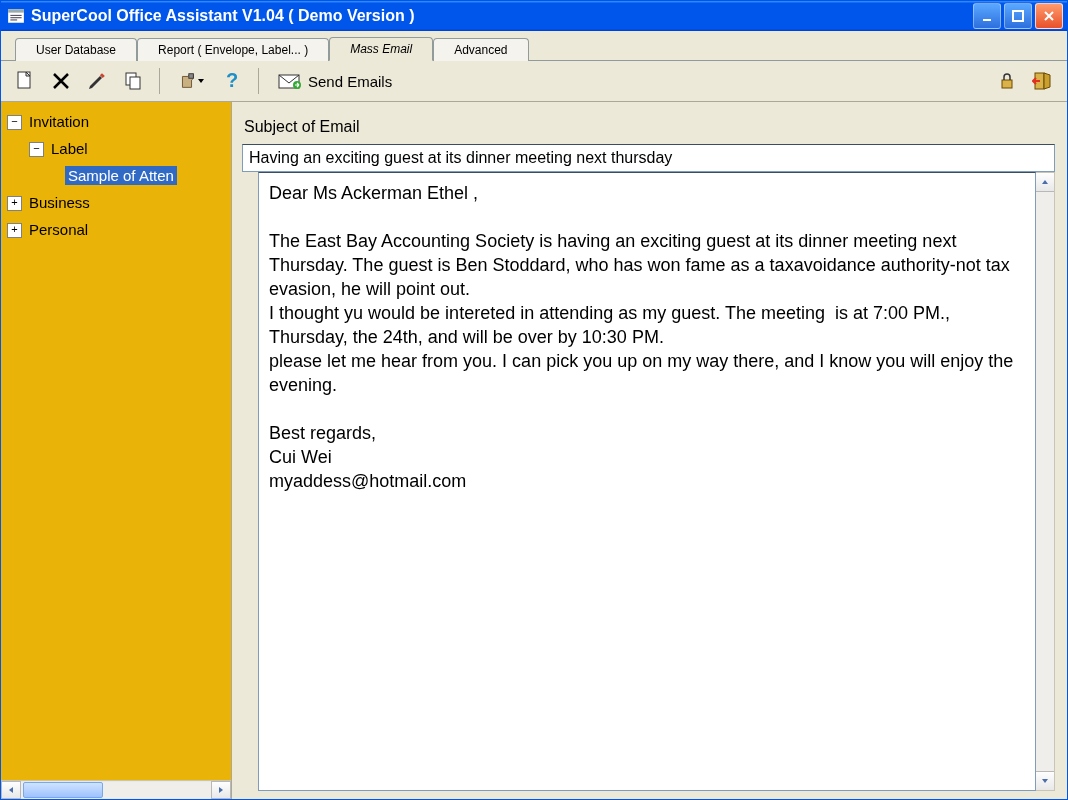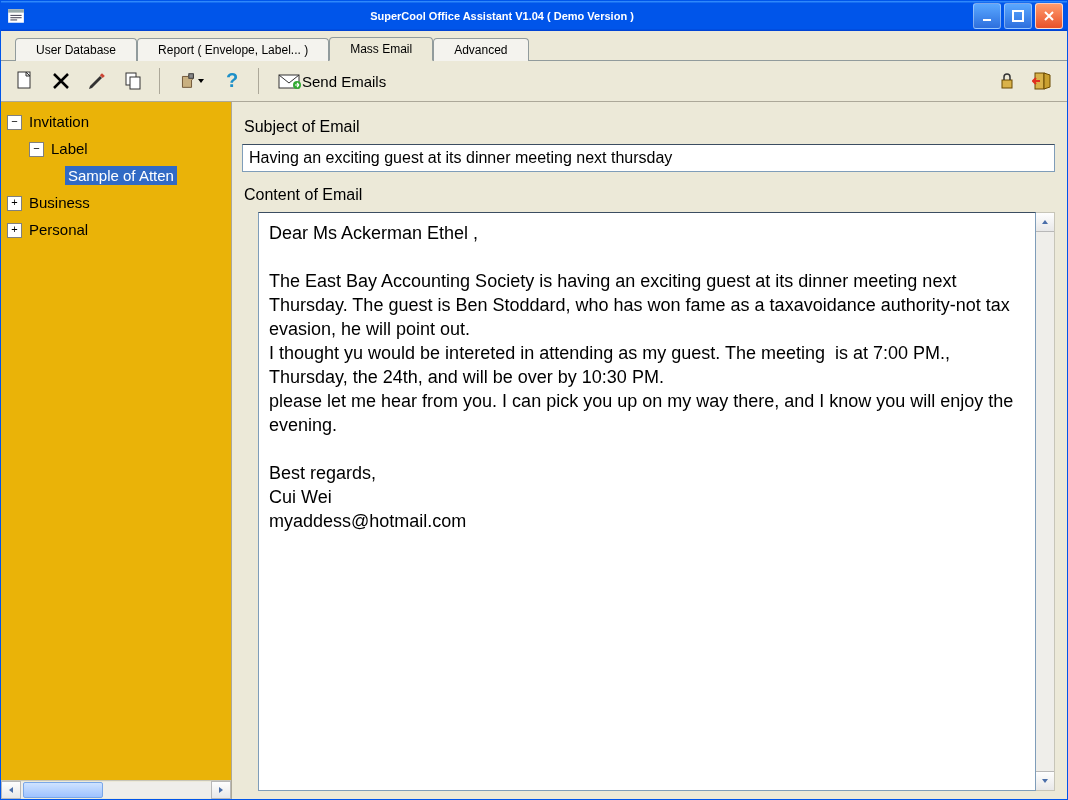--- a/index.html
+++ b/index.html
@@ -1,33 +1,33 @@
 <!DOCTYPE html>
 <html><head>
 <meta charset="utf-8">
 <style>
   html,body{margin:0;padding:0;font-family:"Tahoma","Segoe UI",sans-serif;font-size:13px;background:#ece9d8;}
   .window{width:1068px;height:800px;display:flex;flex-direction:column;border:1px solid #0055EA;box-sizing:border-box;}
   
-  .titlebar{height:30px;background:linear-gradient(to bottom,#3a95ff 0%,#0055ea 8%,#0055ea 92%,#003fcf 100%);display:flex;align-items:center;color:#fff;font-weight:bold;font-size:11px;padding-left:6px;text-align:center;}
+  .titlebar{height:30px;background:linear-gradient(to bottom,#3a95ff 0%,#0055ea 8%,#0055ea 92%,#003fcf 100%);display:flex;align-items:center;color:#fff;font-weight:bold;font-size:16px;padding-left:6px;}
   .titlebar .appicon{width:18px;height:18px;margin-right:6px;display:inline-flex;align-items:center;justify-content:center;}
   .titlebar .title-text{flex:1;white-space:nowrap;overflow:hidden;}
   .win-controls{display:flex;gap:3px;margin-right:4px;}
   .win-btn{width:26px;height:24px;border-radius:3px;border:1px solid #ffffff60;display:flex;align-items:center;justify-content:center;background:linear-gradient(to bottom,#5aa8ff,#2d6fde);}
   .win-btn.close{background:linear-gradient(to bottom,#ff9b6d,#e8512a);border-color:#ffffffb0;}
   .win-btn svg{width:14px;height:14px;}
   
   .tabbar{display:flex;align-items:flex-end;background:#ece9d8;padding:6px 8px 0 14px;border-bottom:1px solid #919b9c;}
   .tab{padding:4px 20px 4px 20px;border:1px solid #919b9c;border-bottom:none;border-top-left-radius:4px;border-top-right-radius:4px;margin-right:0px;margin-bottom:-1px;background:#f4f3ee;font-size:12px;color:#000;}
-  .tab.active{background:#ece9d8;font-weight:normal;position:relative;z-index:2;border-bottom:1px solid #ece9d8;}
+  .tab.active{background:#ece9d8;font-weight:normal;position:relative;z-index:2;border-bottom:1px solid #ece9d8;font-style:italic;}
   
   .toolbar{height:40px;background:#ece9d8;border-bottom:1px solid #aca899;display:flex;align-items:center;padding:0 8px;gap:4px;}
   .tb-btn{width:30px;height:30px;display:flex;align-items:center;justify-content:center;border:1px solid transparent;border-radius:3px;}
   .tb-sep{width:1px;height:26px;background:#aca899;margin:0 6px;}
-  .tb-send{display:flex;align-items:center;gap:0;font-size:15px;padding:0 8px;height:30px;border:1px solid transparent;border-radius:3px;}
+  .tb-send{display:flex;align-items:center;gap:6px;font-size:15px;padding:0 8px;height:30px;border:1px solid transparent;border-radius:3px;}
   .tb-spacer{flex:1;}
   
   .body{flex:1;display:flex;min-height:0;background:#ece9d8;}
   .tree-pane{width:230px;min-width:140px;border-right:1px solid #aca899;display:flex;flex-direction:column;}
   .tree{flex:1;background:#eab308;overflow:hidden;padding:6px 2px;font-size:15px;color:#000;border:none;}
   .tree-node{white-space:nowrap;line-height:26px;}
   .tree-toggle{display:inline-block;width:13px;height:13px;border:1px solid #808080;text-align:center;line-height:11px;font-size:11px;margin:0 4px;vertical-align:middle;background:#fff;color:#000;}
   .tree-label{vertical-align:middle;padding:1px 3px;}
   .tree-label.selected{background:#316ac5;color:#fff;text-align:center;}
   .tree-hscroll{height:18px;background:#ece9d8;border-top:1px solid #c7c5b8;display:flex;align-items:center;}
@@ -186,21 +186,20 @@
             <svg width="8" height="8" viewBox="0 0 8 8">
               <path d="M2 1 L6 4 L2 7 Z" fill="#4a6ea9"></path>
             </svg>
           </div>
       </div>
     </div>
 
     <div class="form-pane">
       <div class="form-label">Subject of Email</div>
       <input class="subject-input" value="Having an exciting guest at its dinner meeting next thursday" style="">
-      <div class="form-label" style="margin-top:14px">Content of Email</div>
       <div class="content-wrap">
         <textarea class="content-area" style="">Dear Ms Ackerman Ethel ,
 
 The East Bay Accounting Society is having an exciting guest at its dinner meeting next Thursday. The guest is Ben Stoddard, who has won fame as a taxavoidance authority-not tax evasion, he will point out.
 I thought yu would be intereted in attending as my guest. The meeting  is at 7:00 PM., Thursday, the 24th, and will be over by 10:30 PM.
 please let me hear from you. I can pick you up on my way there, and I know you will enjoy the evening.
 
 Best regards,
 Cui Wei
 myaddess@hotmail.com</textarea>

